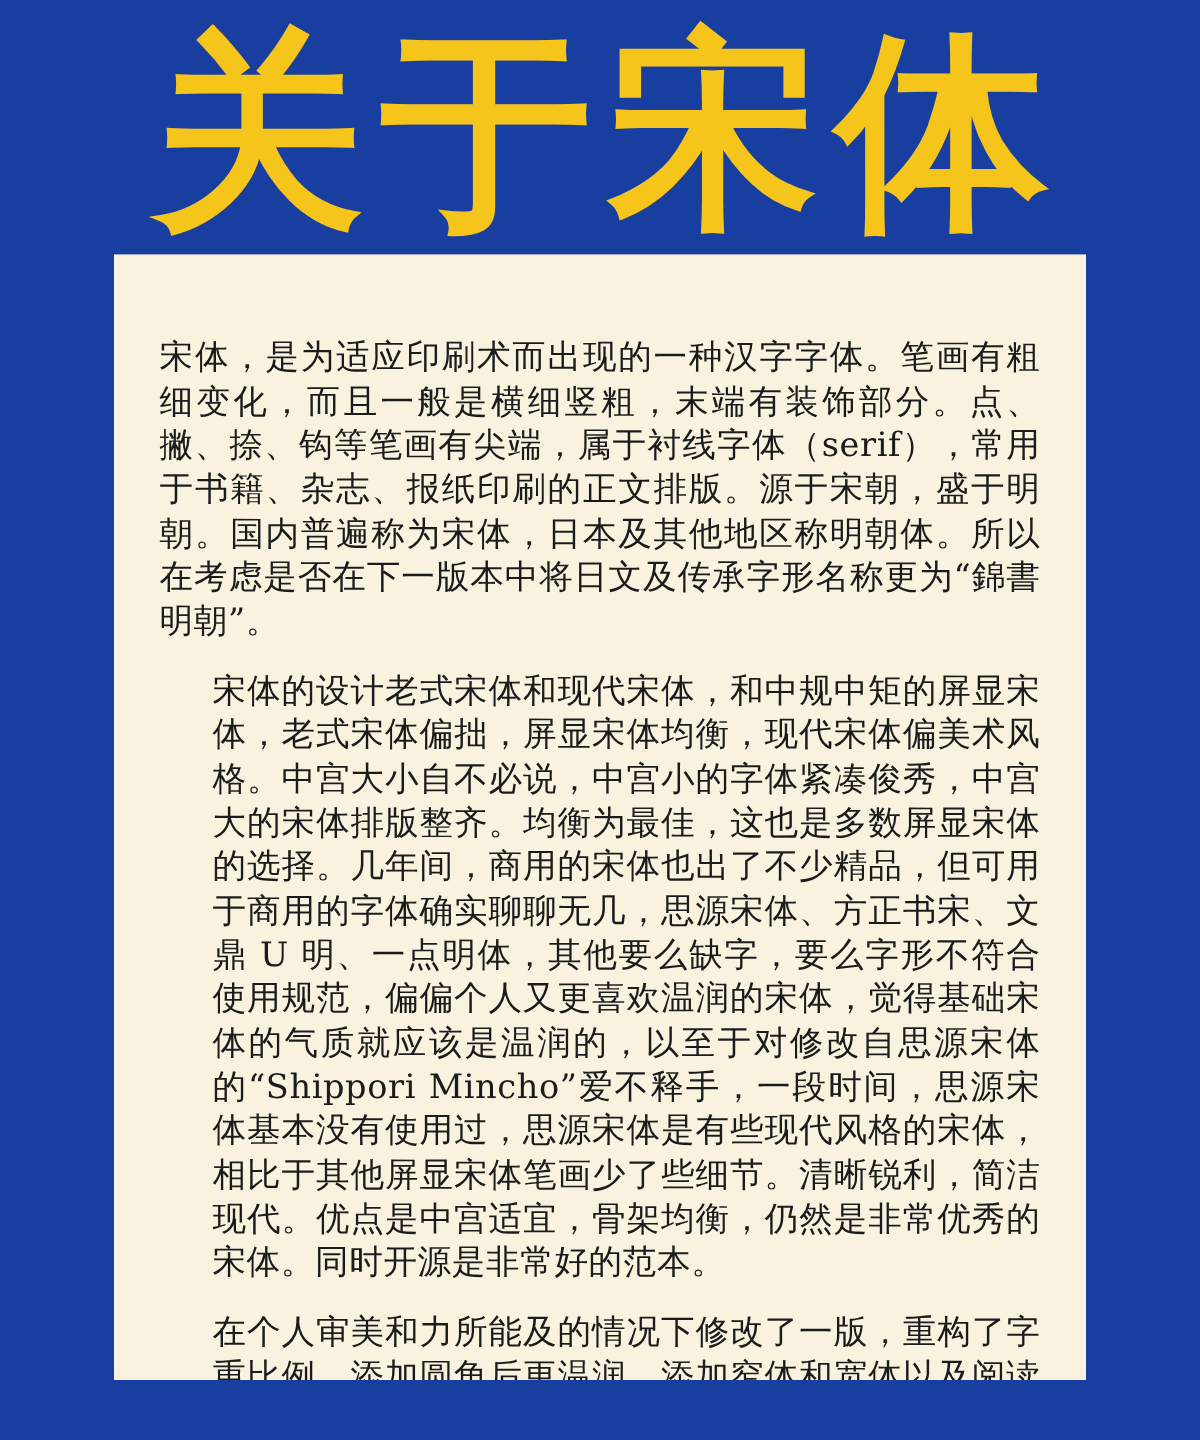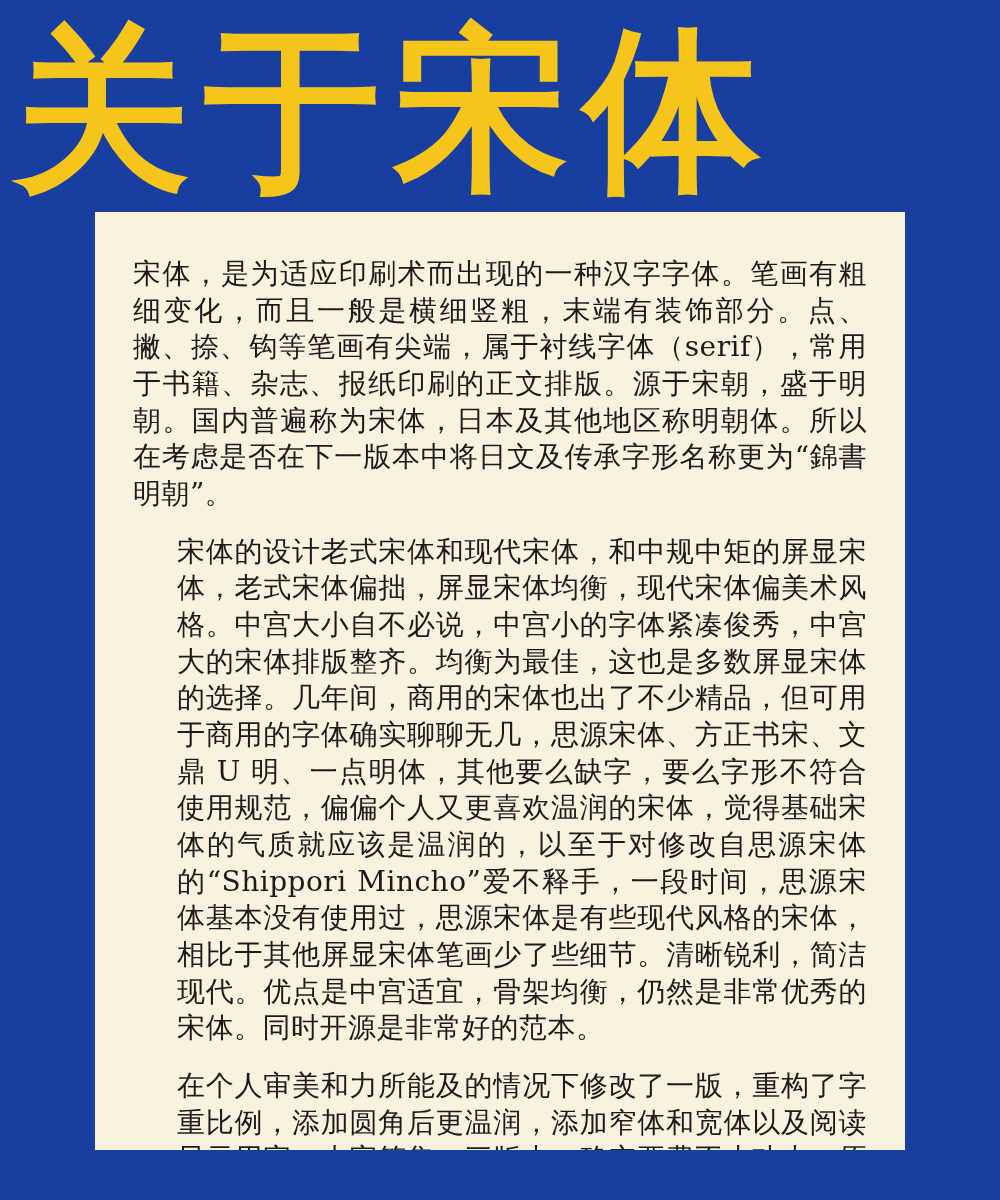--- a/index.html
+++ b/index.html
@@ -15,37 +15,37 @@
   }
   .poster {
     width: 1000px;
     height: 1200px;
     position: relative;
   }
   .poster-title {
     margin: 0;
     padding-top: 12px;
     height: 196px;
-    text-align: left;
+    text-align: center;
     font-family: "DejaVu Serif", "Liberation Serif", serif;
     font-weight: 900;
     font-size: 176px;
     line-height: 196px;
     letter-spacing: 14px;
     text-indent: 14px;
     color: #f6c51b;
     white-space: nowrap;
   }
   .article-card {
     box-sizing: border-box;
     width: 810px;
     height: 938px;
     margin: 4px auto 0;
     background: #f9f2df;
-    padding: 44px 38px 24px 38px;
+    padding: 68px 38px 24px 38px;
     overflow: hidden;
   }
   .article-card p {
     margin: 0;
     color: #1b1b1b;
     font-size: 28px;
     line-height: 1.31;
     letter-spacing: 0.5px;
     text-align: justify;
     text-justify: inter-ideograph;

